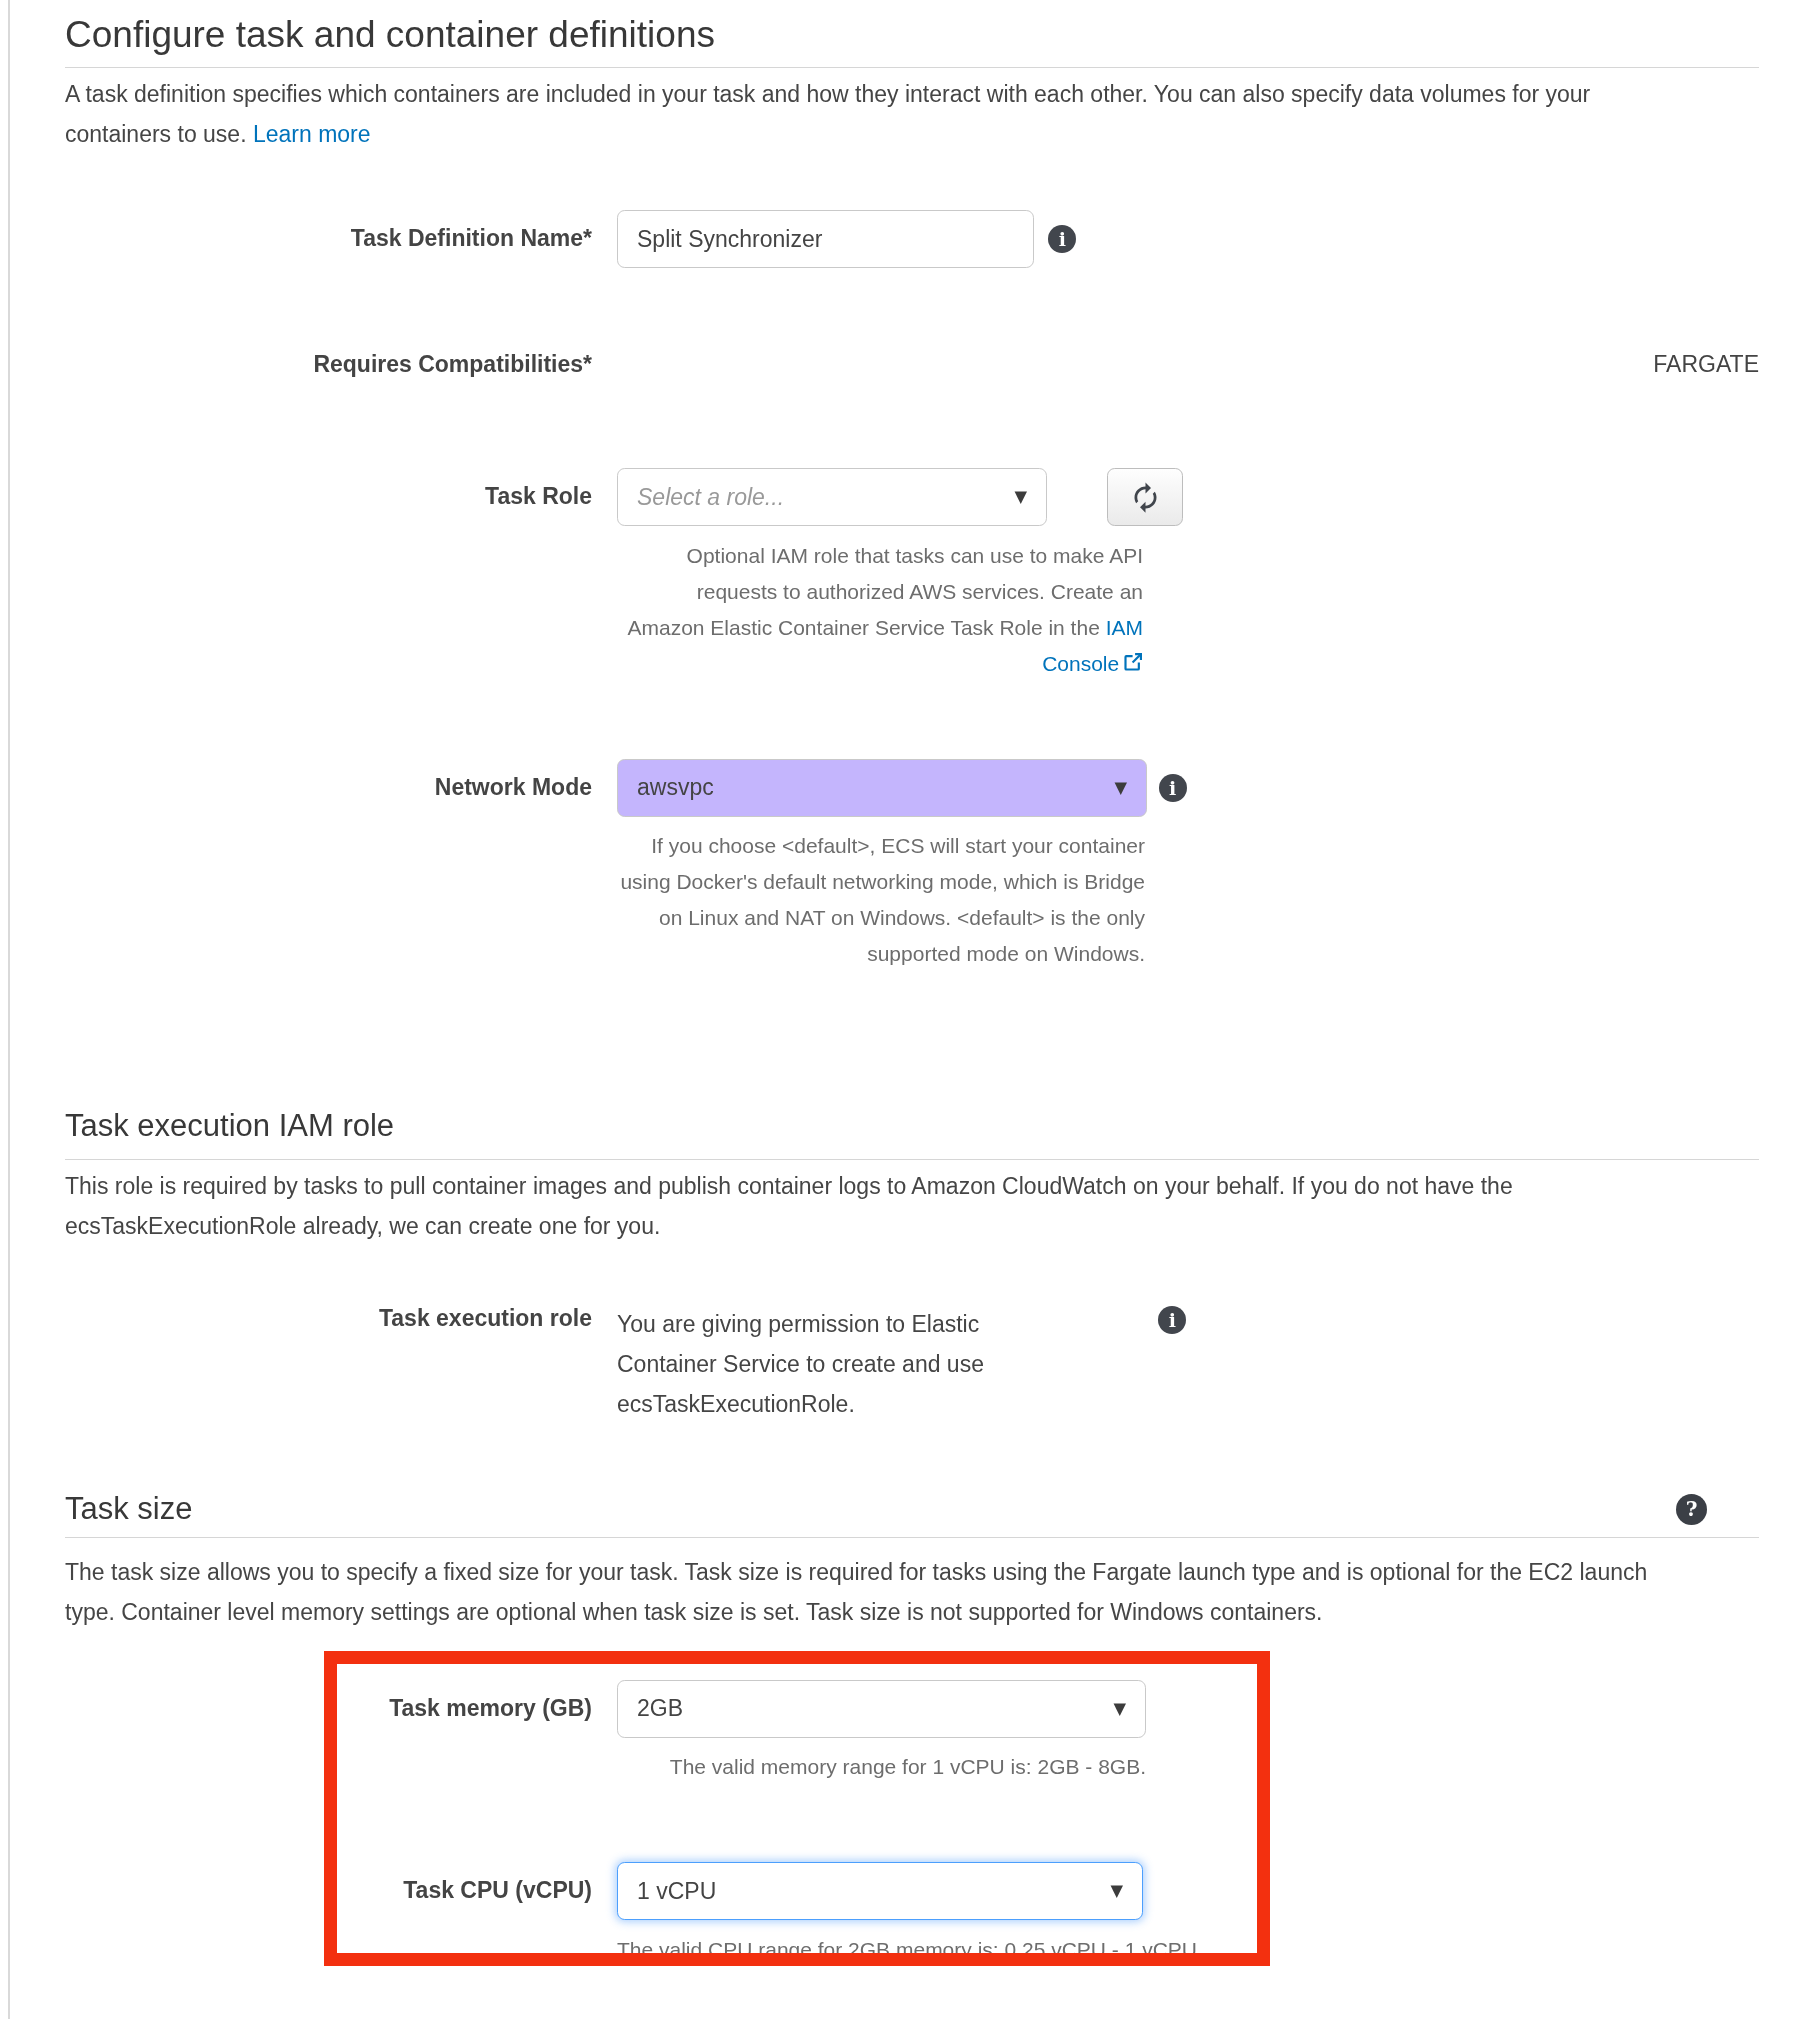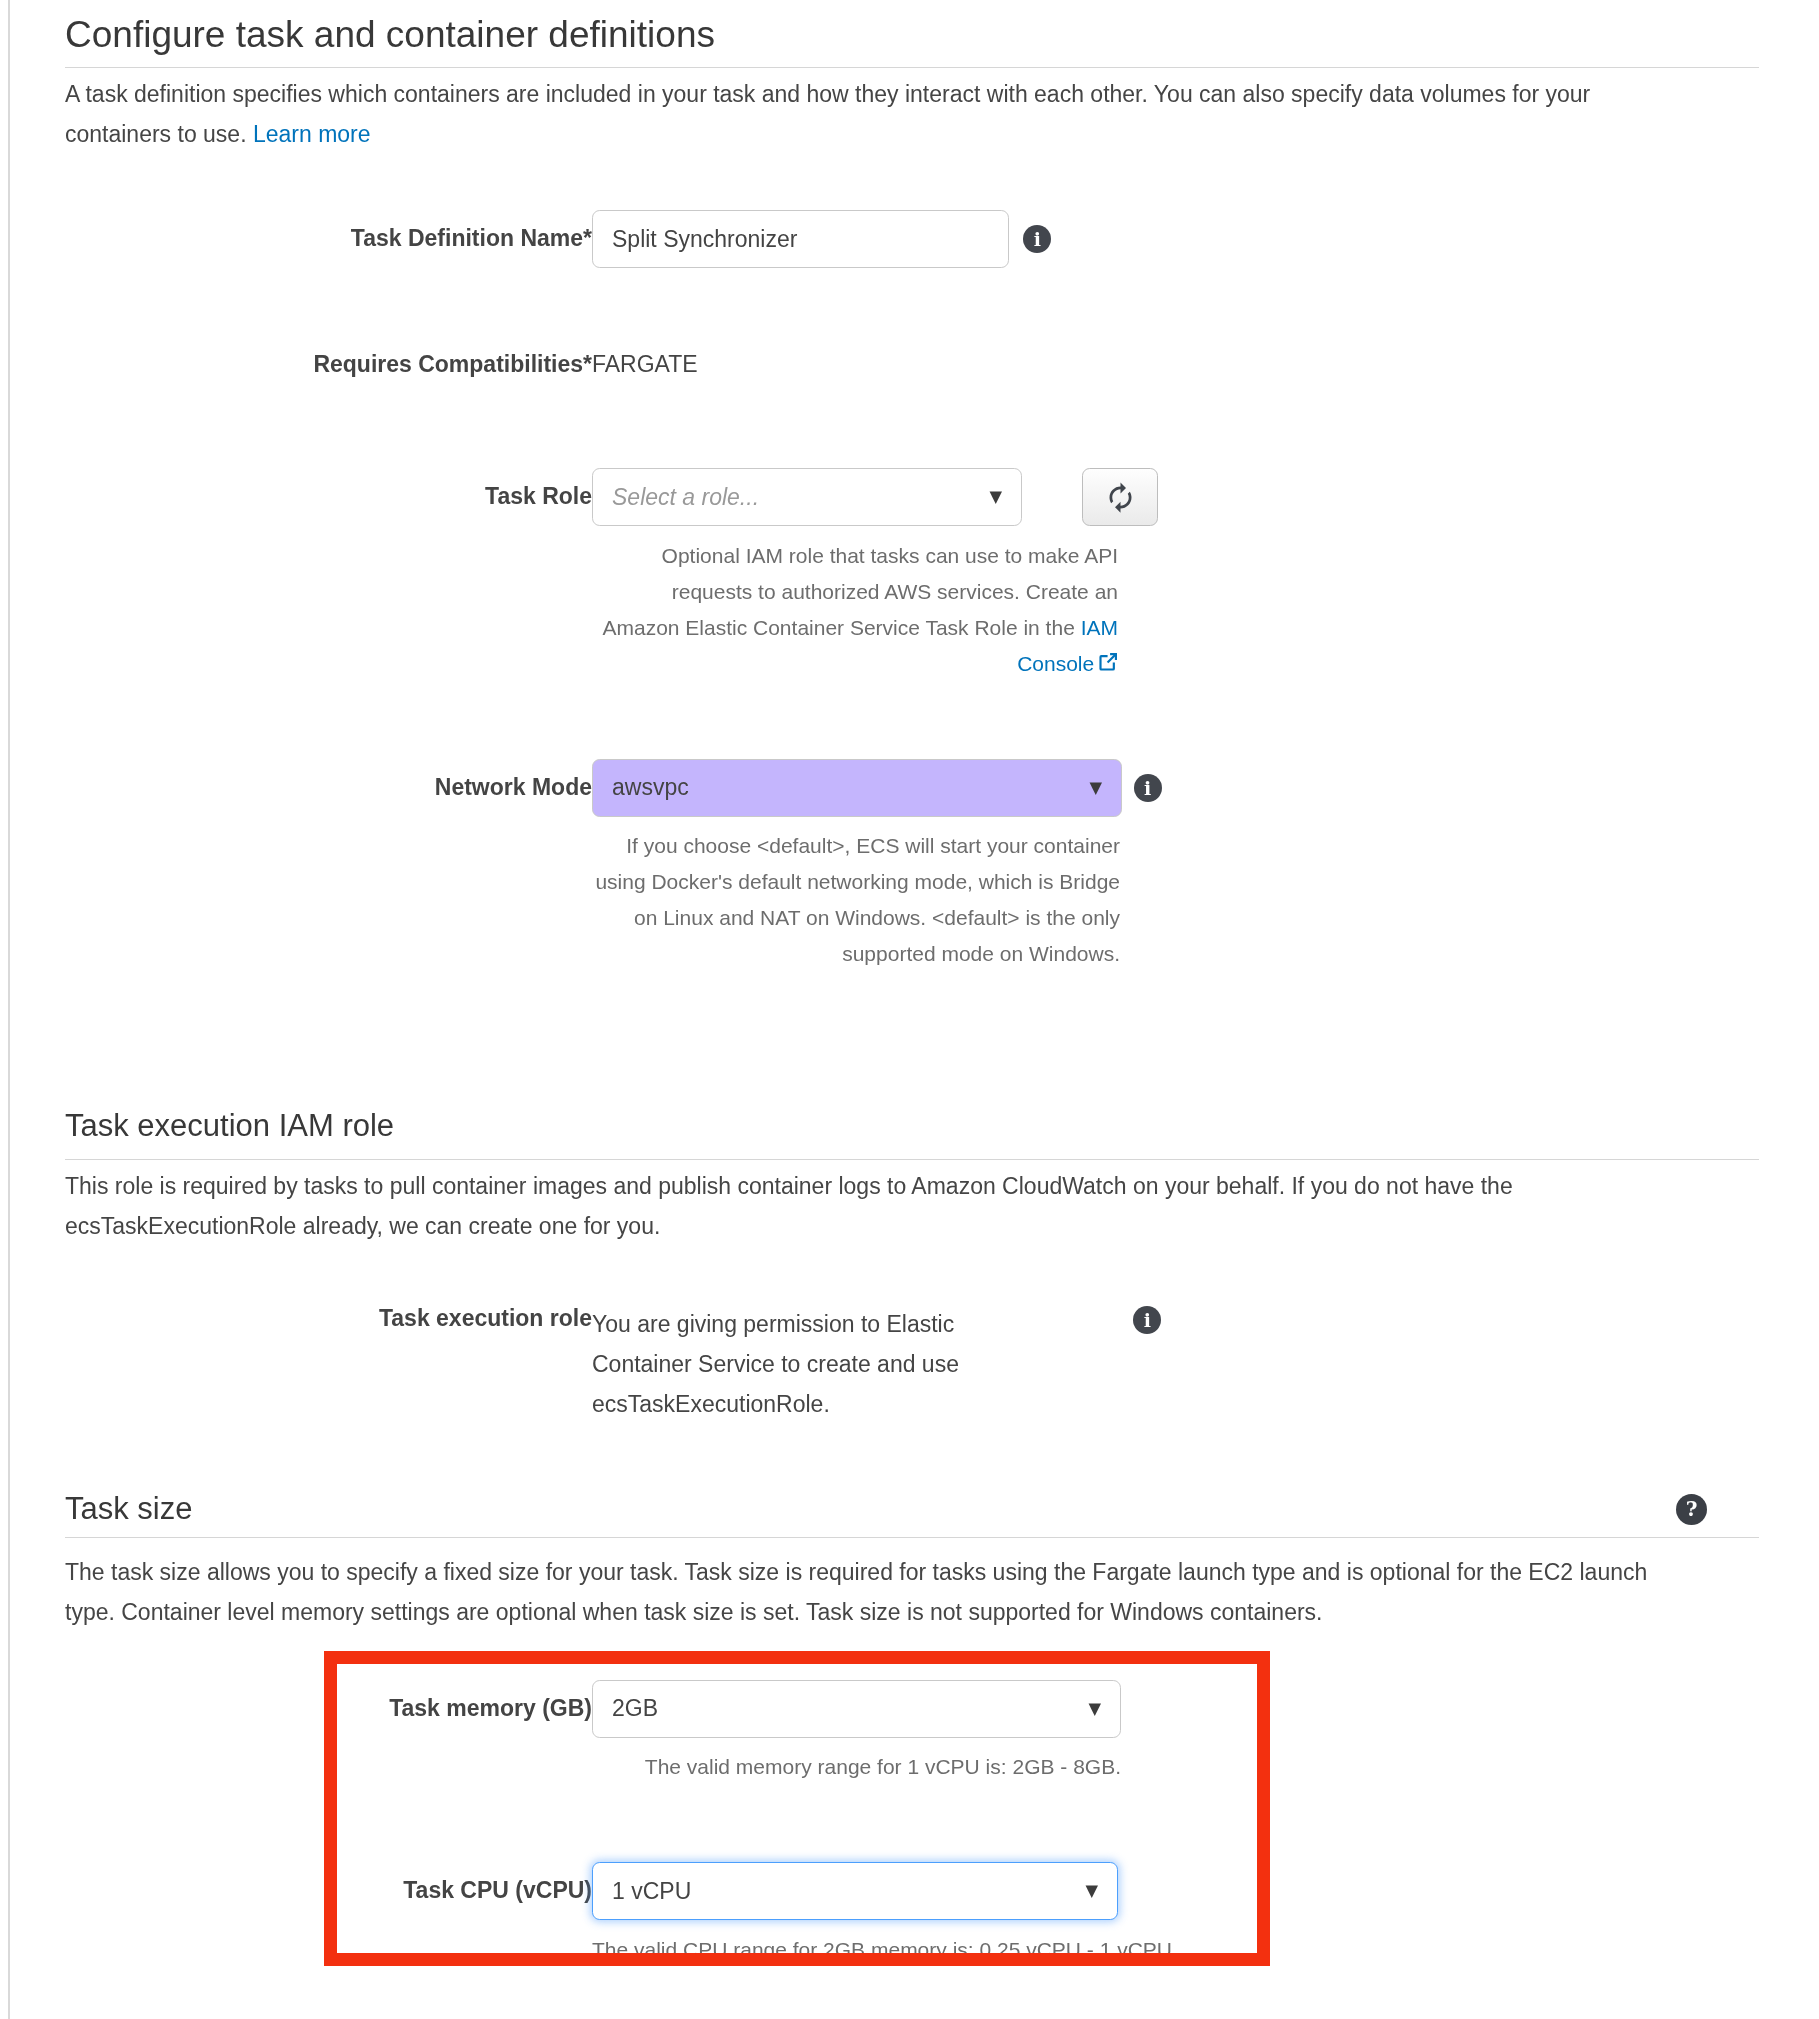--- a/index.html
+++ b/index.html
@@ -24,29 +24,29 @@
   }
   .rule { height: 0; border: 0; border-top: 1.9px solid #d6d6d6; margin-top: 9.6px; }
   .body-text { font-size: 23px; line-height: 40px; color: #454545; margin-top: 6px; }
   .intro { max-width: 1556px; }
   .para2 { max-width: 1537px; }
   .para3 { max-width: 1624px; }
   a.link { color: #0073bb; text-decoration: none; cursor: pointer; }
 
   .form-row { display: flex; align-items: flex-start; }
   .form-label {
-    flex: 0 0 527px; text-align: right; 
+    flex: 0 0 527px; text-align: right; margin-right: 25px;
     font-size: 23px; font-weight: 700; color: #444444; line-height: 29px;
   }
   .pad-label { padding-top: 14.4px; }
   .control-wrap { display: flex; align-items: center; }
   .control-col { display: flex; flex-direction: column; text-align: right; }
 
   .row-name   { margin-top: 56px; }
-  .row-compat { margin-top: 82px; }
+  .row-compat { margin-top: 82px; justify-content: space-between; }
   .row-taskrole { margin-top: 89px; }
   .row-network  { margin-top: 77px; }
   .row-execrole { margin-top: 58px; }
 
   h2 { margin-top: 134px; font-size: 31px; font-weight: 400; color: #383838; line-height: 40px; }
   .rule2 { margin-top: 13.4px; }
   .h3-row { margin-top: 65px; display: flex; align-items: center; justify-content: space-between; }
   .h3-row h2 { margin-top: 0; }
   .rule3 { margin-top: 7.7px; }
   .para3 { margin-top: 13.4px; }

